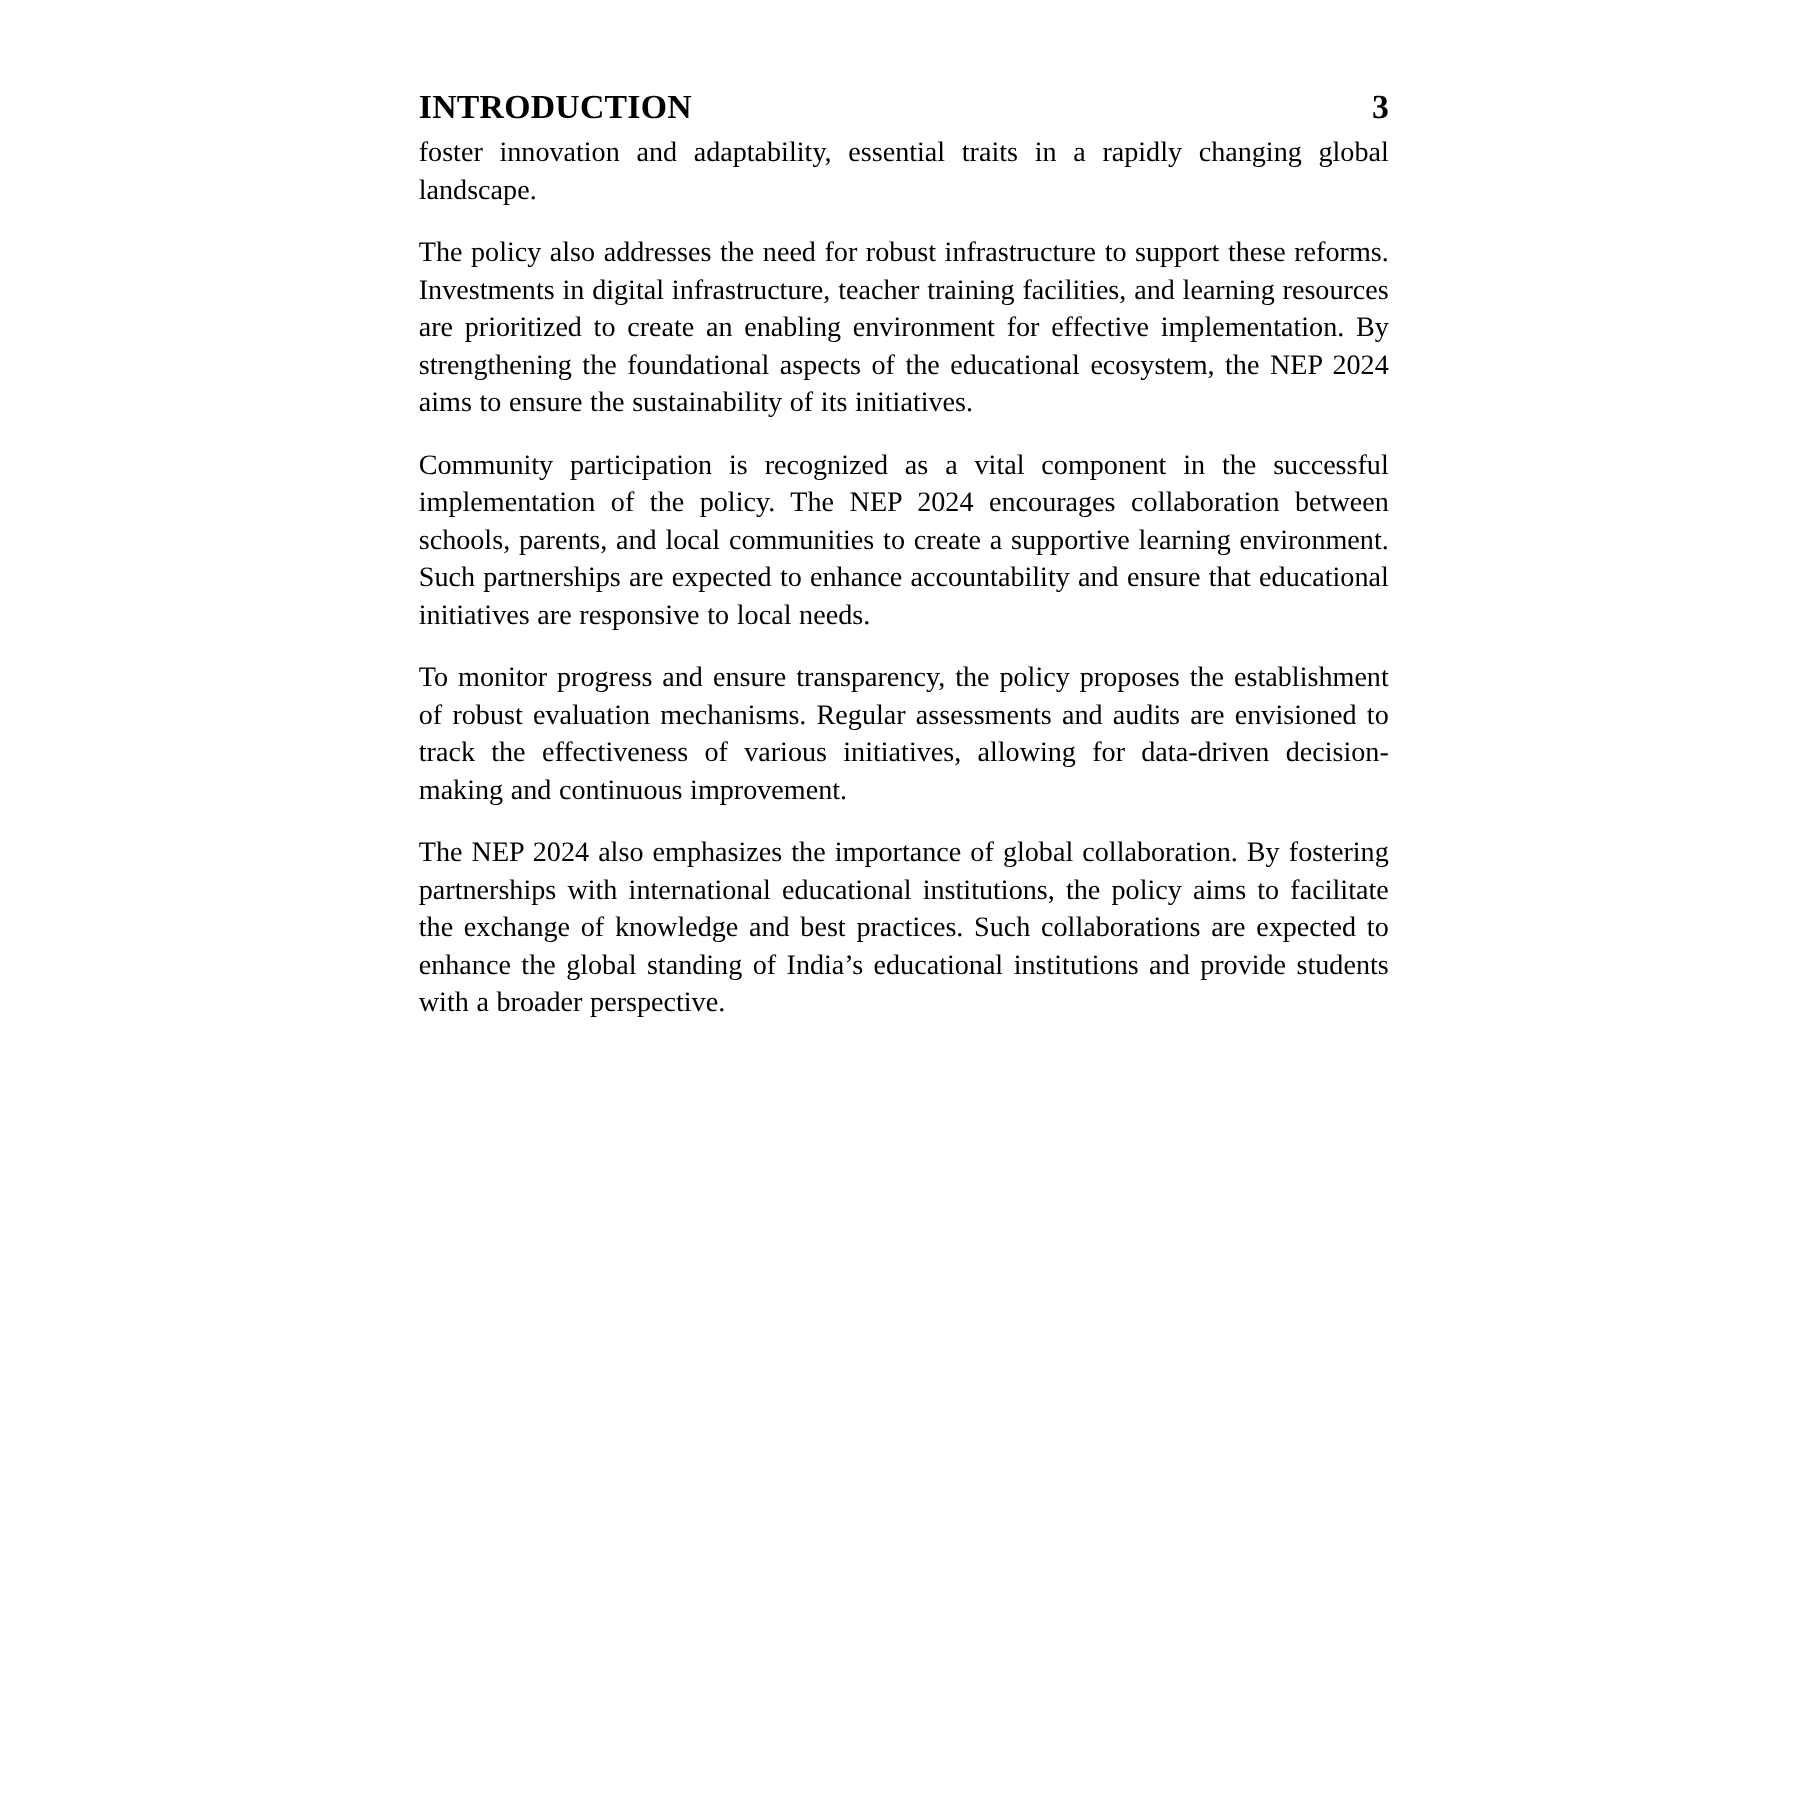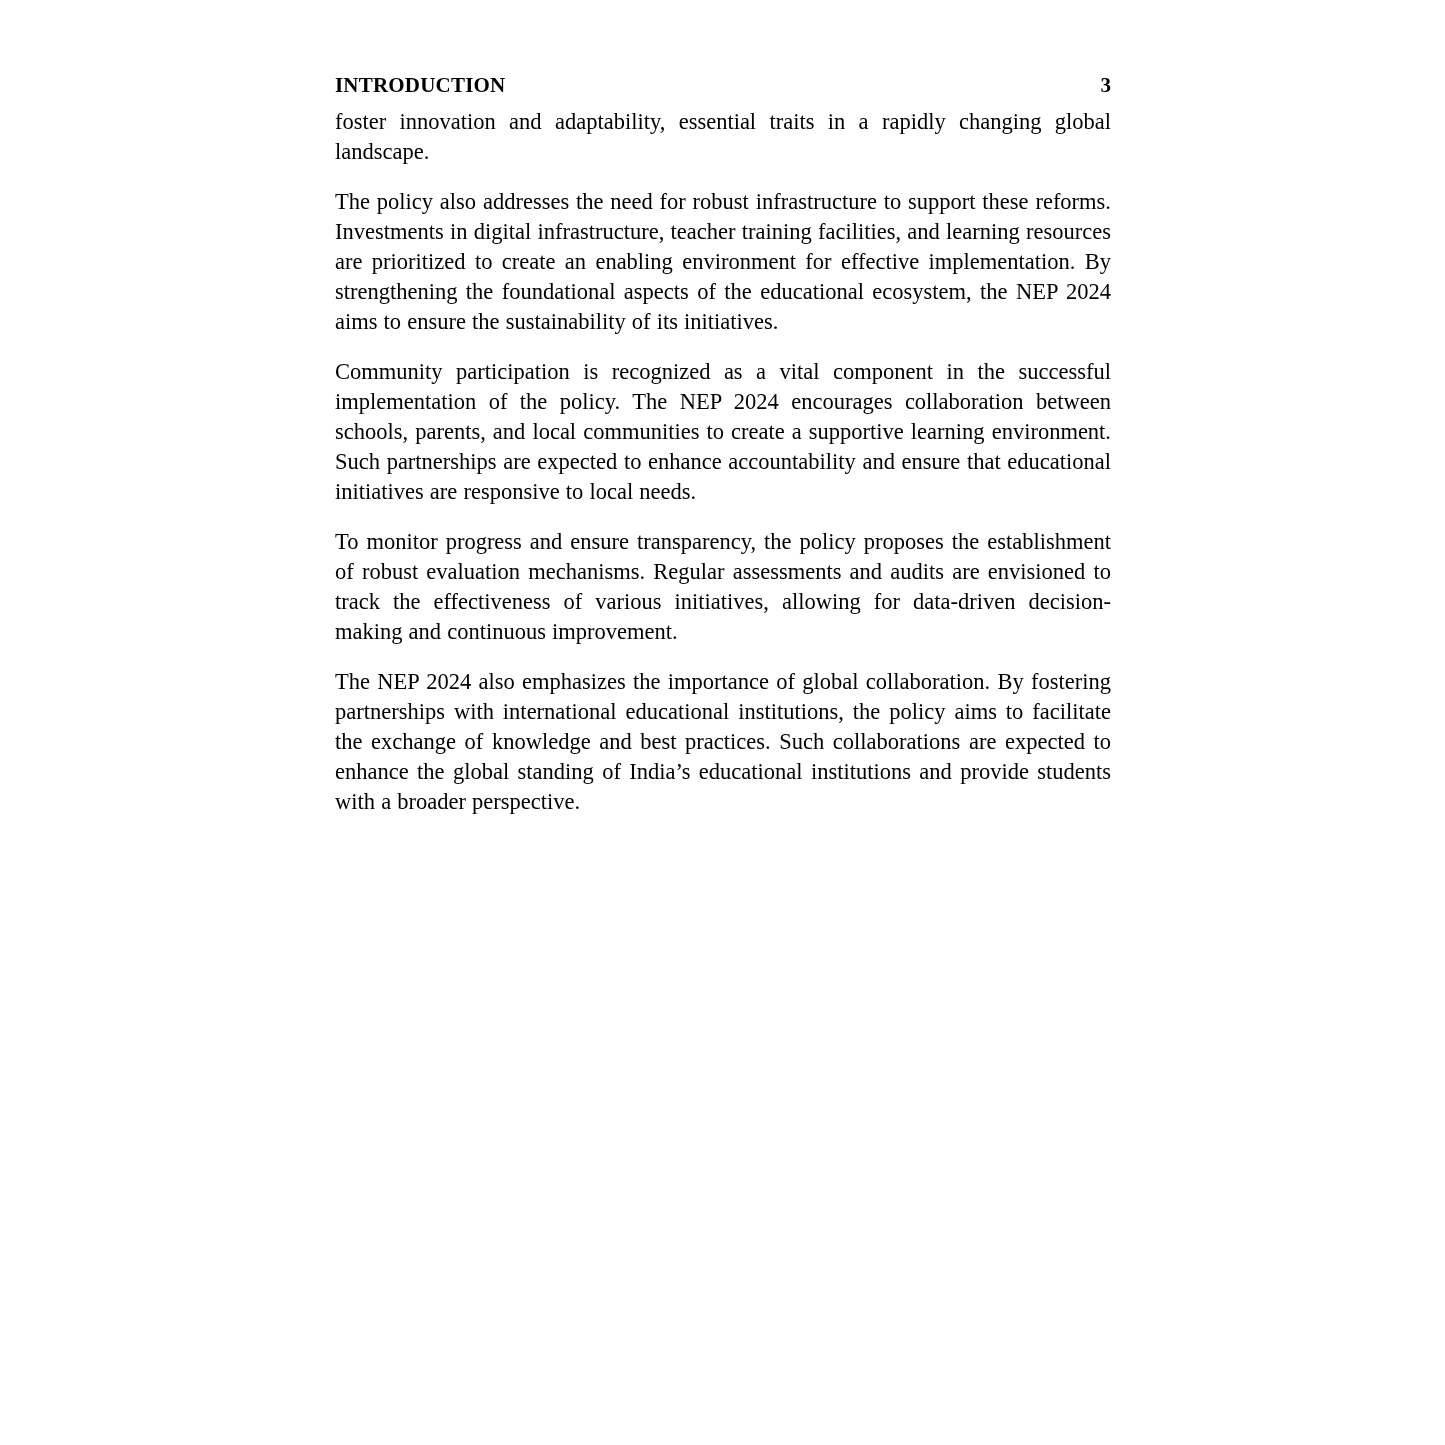--- a/index.html
+++ b/index.html
@@ -19,21 +19,21 @@
     position: absolute;
     left: 335px;
     top: 72px;
     width: 776px;
   }
   .running-header {
     display: flex;
     justify-content: space-between;
     align-items: baseline;
     font-weight: bold;
-    font-size: 21px;
+    font-size: 27px;
     line-height: 26px;
     margin-bottom: 9px;
   }
   .running-header .title {
     letter-spacing: 0.2px;
   }
   .body-text p {
     font-size: 22.5px;
     line-height: 30px;
     text-align: justify;

